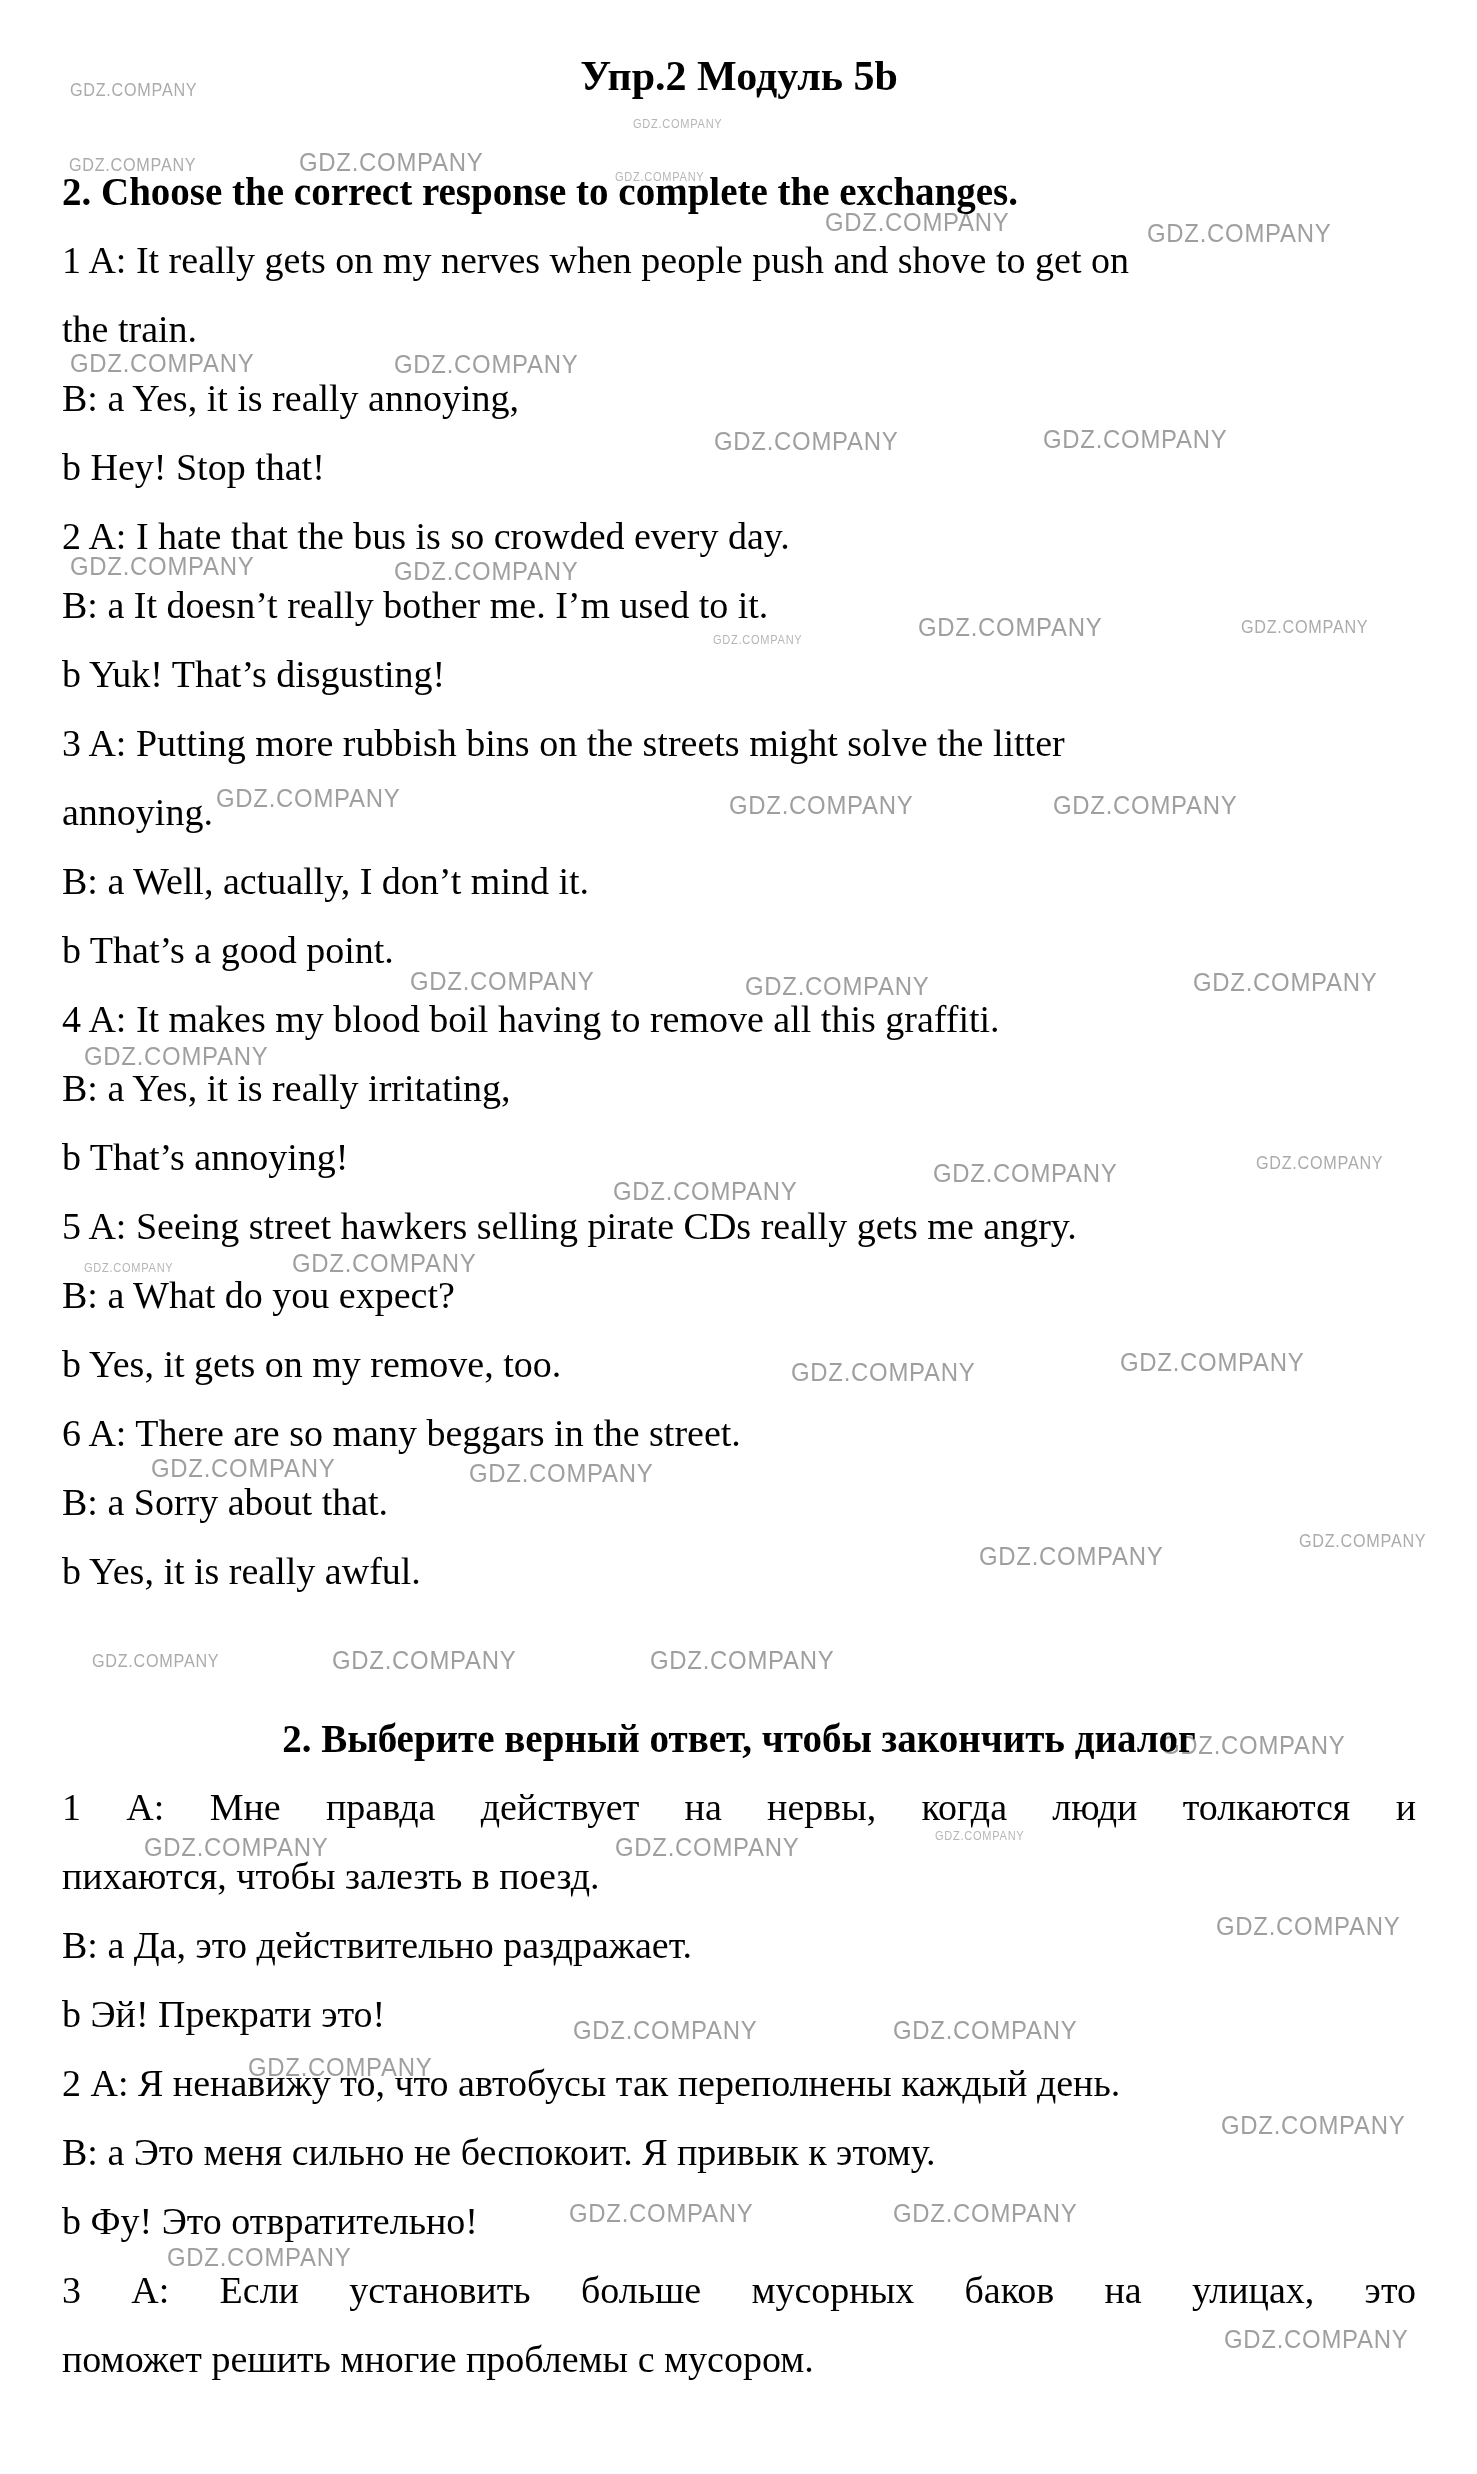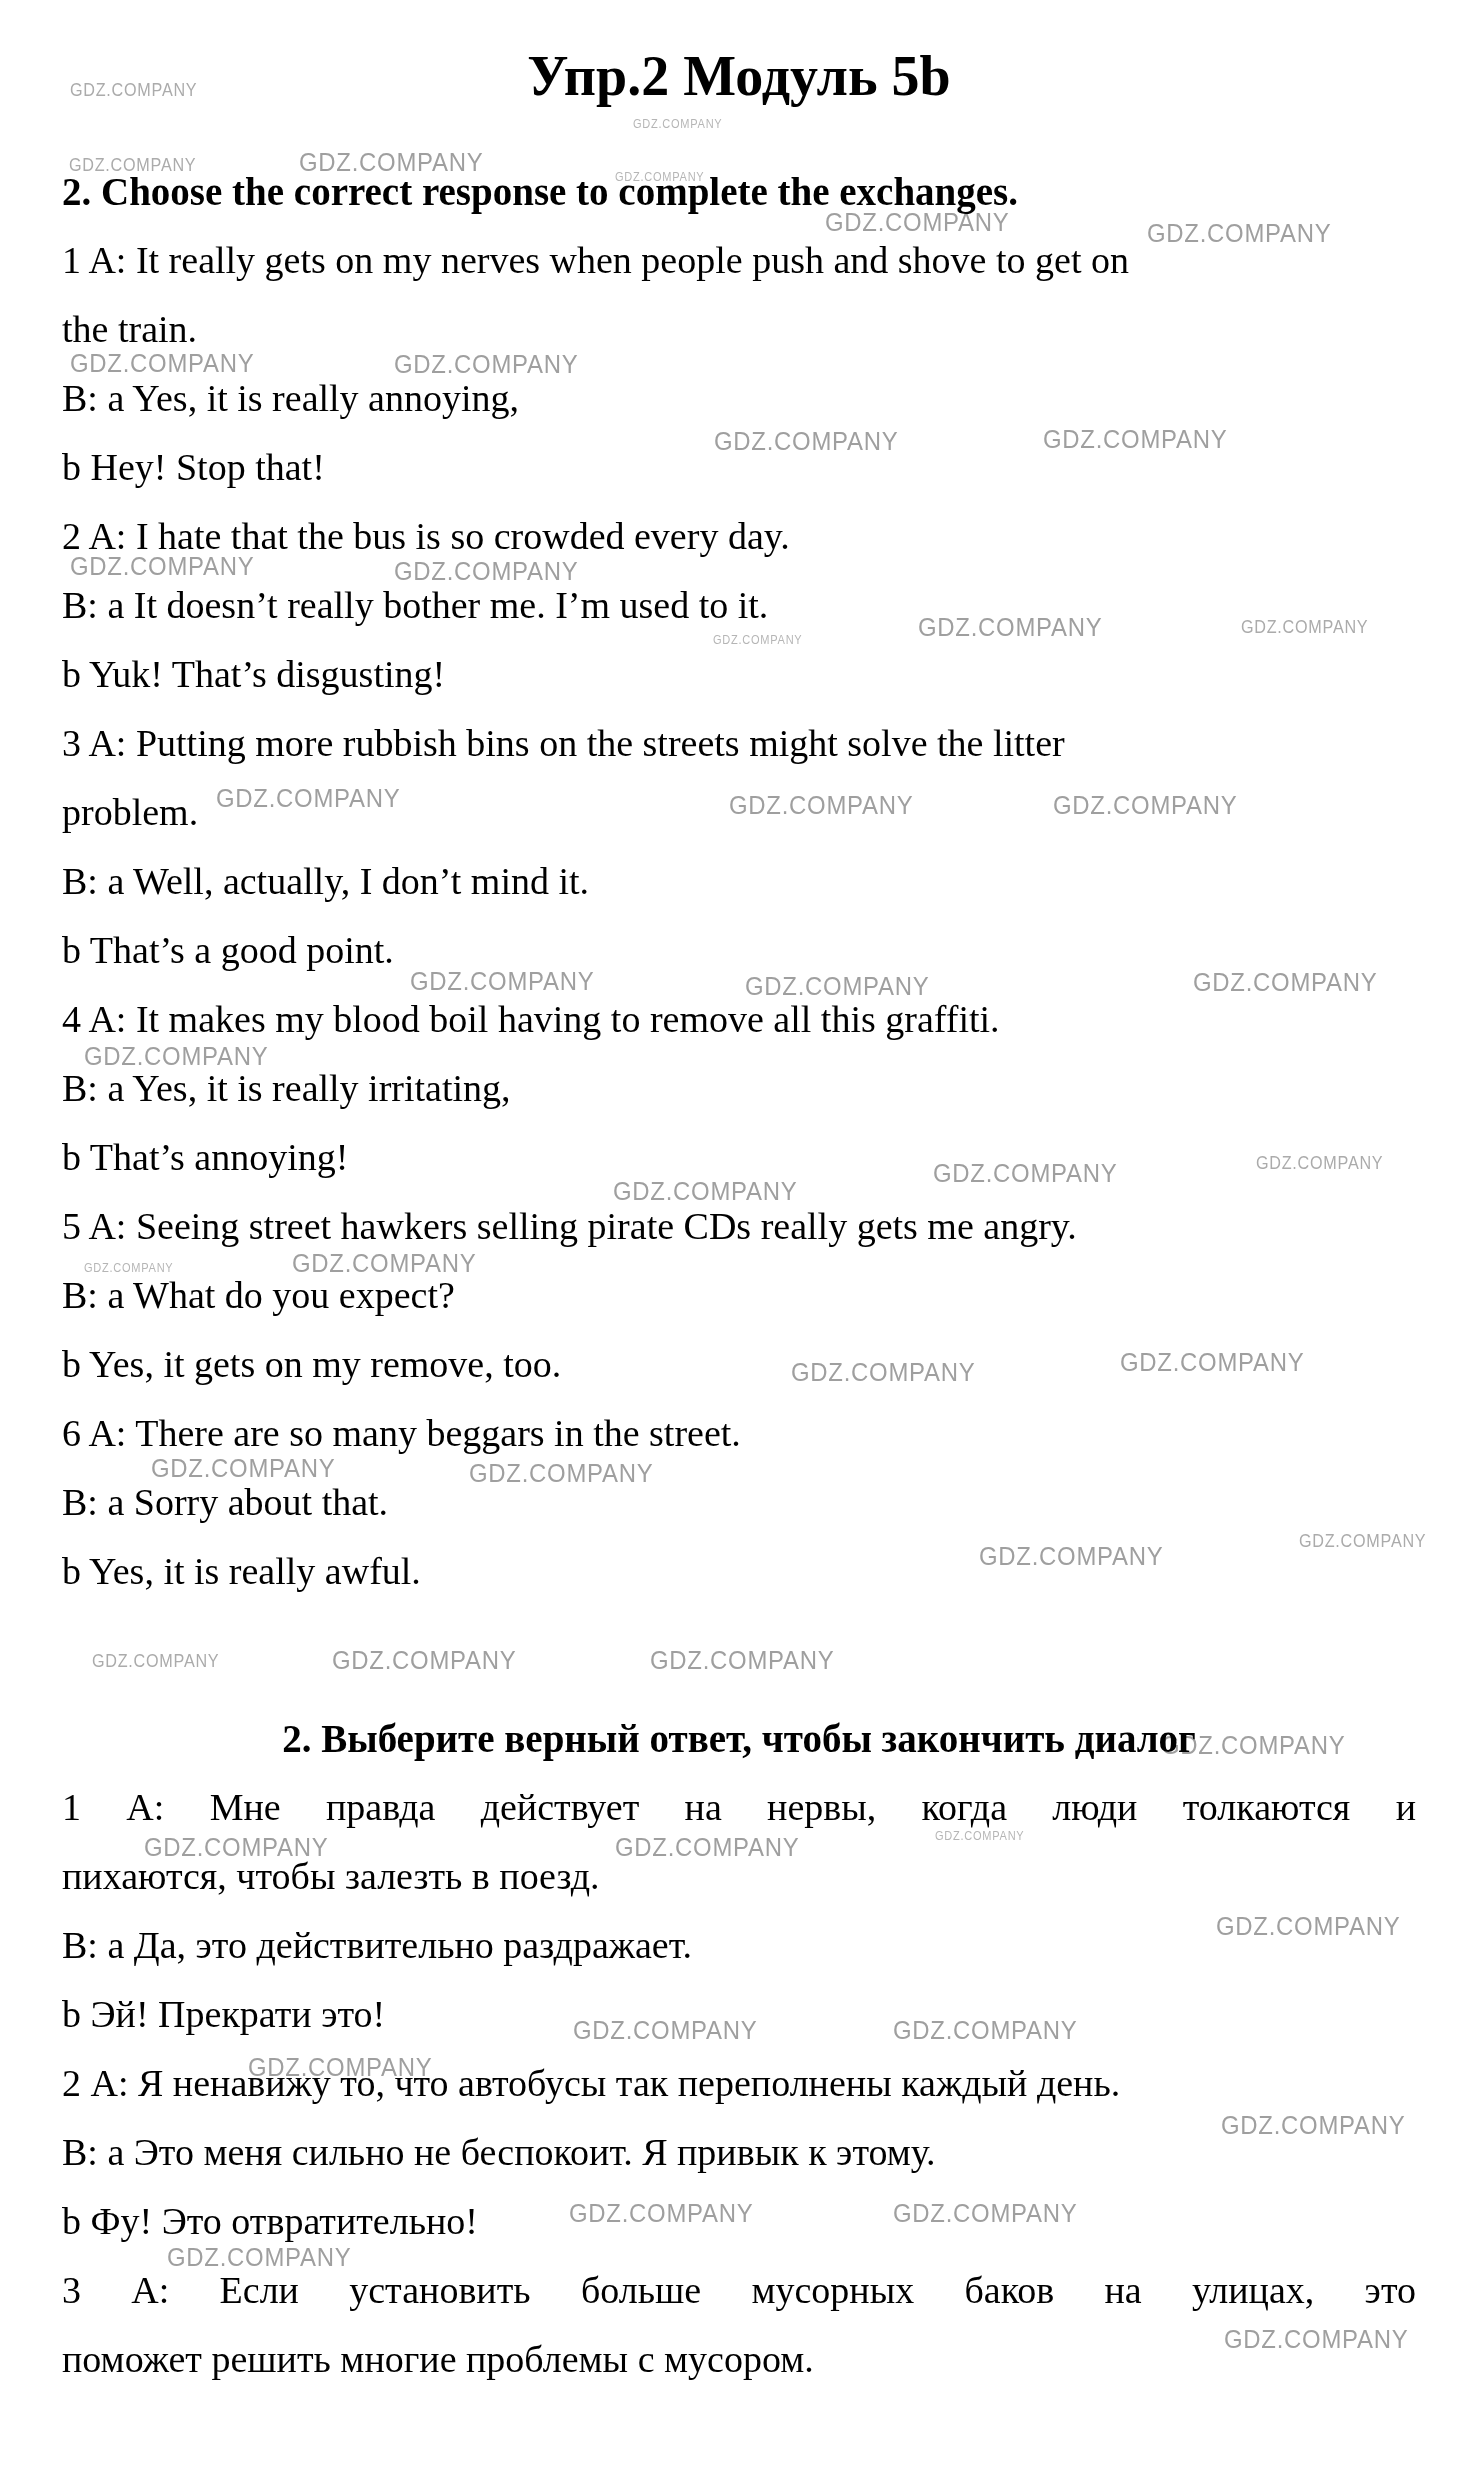--- a/index.html
+++ b/index.html
@@ -32,21 +32,21 @@
   .wm-s { font-size: 17.6px; opacity: 0.75; }
   .wm-t { font-size: 12px; opacity: 0.65; }
   .content {
     position: absolute;
     left: 62px;
     top: 42px;
     width: 1354px;
     z-index: 2;
   }
   .doc-title {
-    font-size: 56px;
+    font-size: 42px;
     font-weight: 700;
     text-align: center;
     line-height: 69px;
     margin: 0 0 46px 0;
   }
   .heading {
     font-size: 39px;
     font-weight: 700;
     line-height: 69px;
     margin: 0;
@@ -130,21 +130,21 @@
 
     <div>
         <p class="line">1 A: It really gets on my nerves when people push and shove to get on</p>
         <p class="line">the train.</p>
         <p class="line">B: a Yes, it is really annoying,</p>
         <p class="line">b Hey! Stop that!</p>
         <p class="line">2 A: I hate that the bus is so crowded every day.</p>
         <p class="line">B: a It doesn’t really bother me. I’m used to it.</p>
         <p class="line">b Yuk! That’s disgusting!</p>
         <p class="line">3 A: Putting more rubbish bins on the streets might solve the litter</p>
-        <p class="line">problem.</p>
+        <p class="line">annoying.</p>
         <p class="line">B: a Well, actually, I don’t mind it.</p>
         <p class="line">b That’s a good point.</p>
         <p class="line">4 A: It makes my blood boil having to remove all this graffiti.</p>
         <p class="line">B: a Yes, it is really irritating,</p>
         <p class="line">b That’s annoying!</p>
         <p class="line">5 A: Seeing street hawkers selling pirate CDs really gets me angry.</p>
         <p class="line">B: a What do you expect?</p>
         <p class="line">b Yes, it gets on my remove, too.</p>
         <p class="line">6 A: There are so many beggars in the street.</p>
         <p class="line">B: a Sorry about that.</p>

